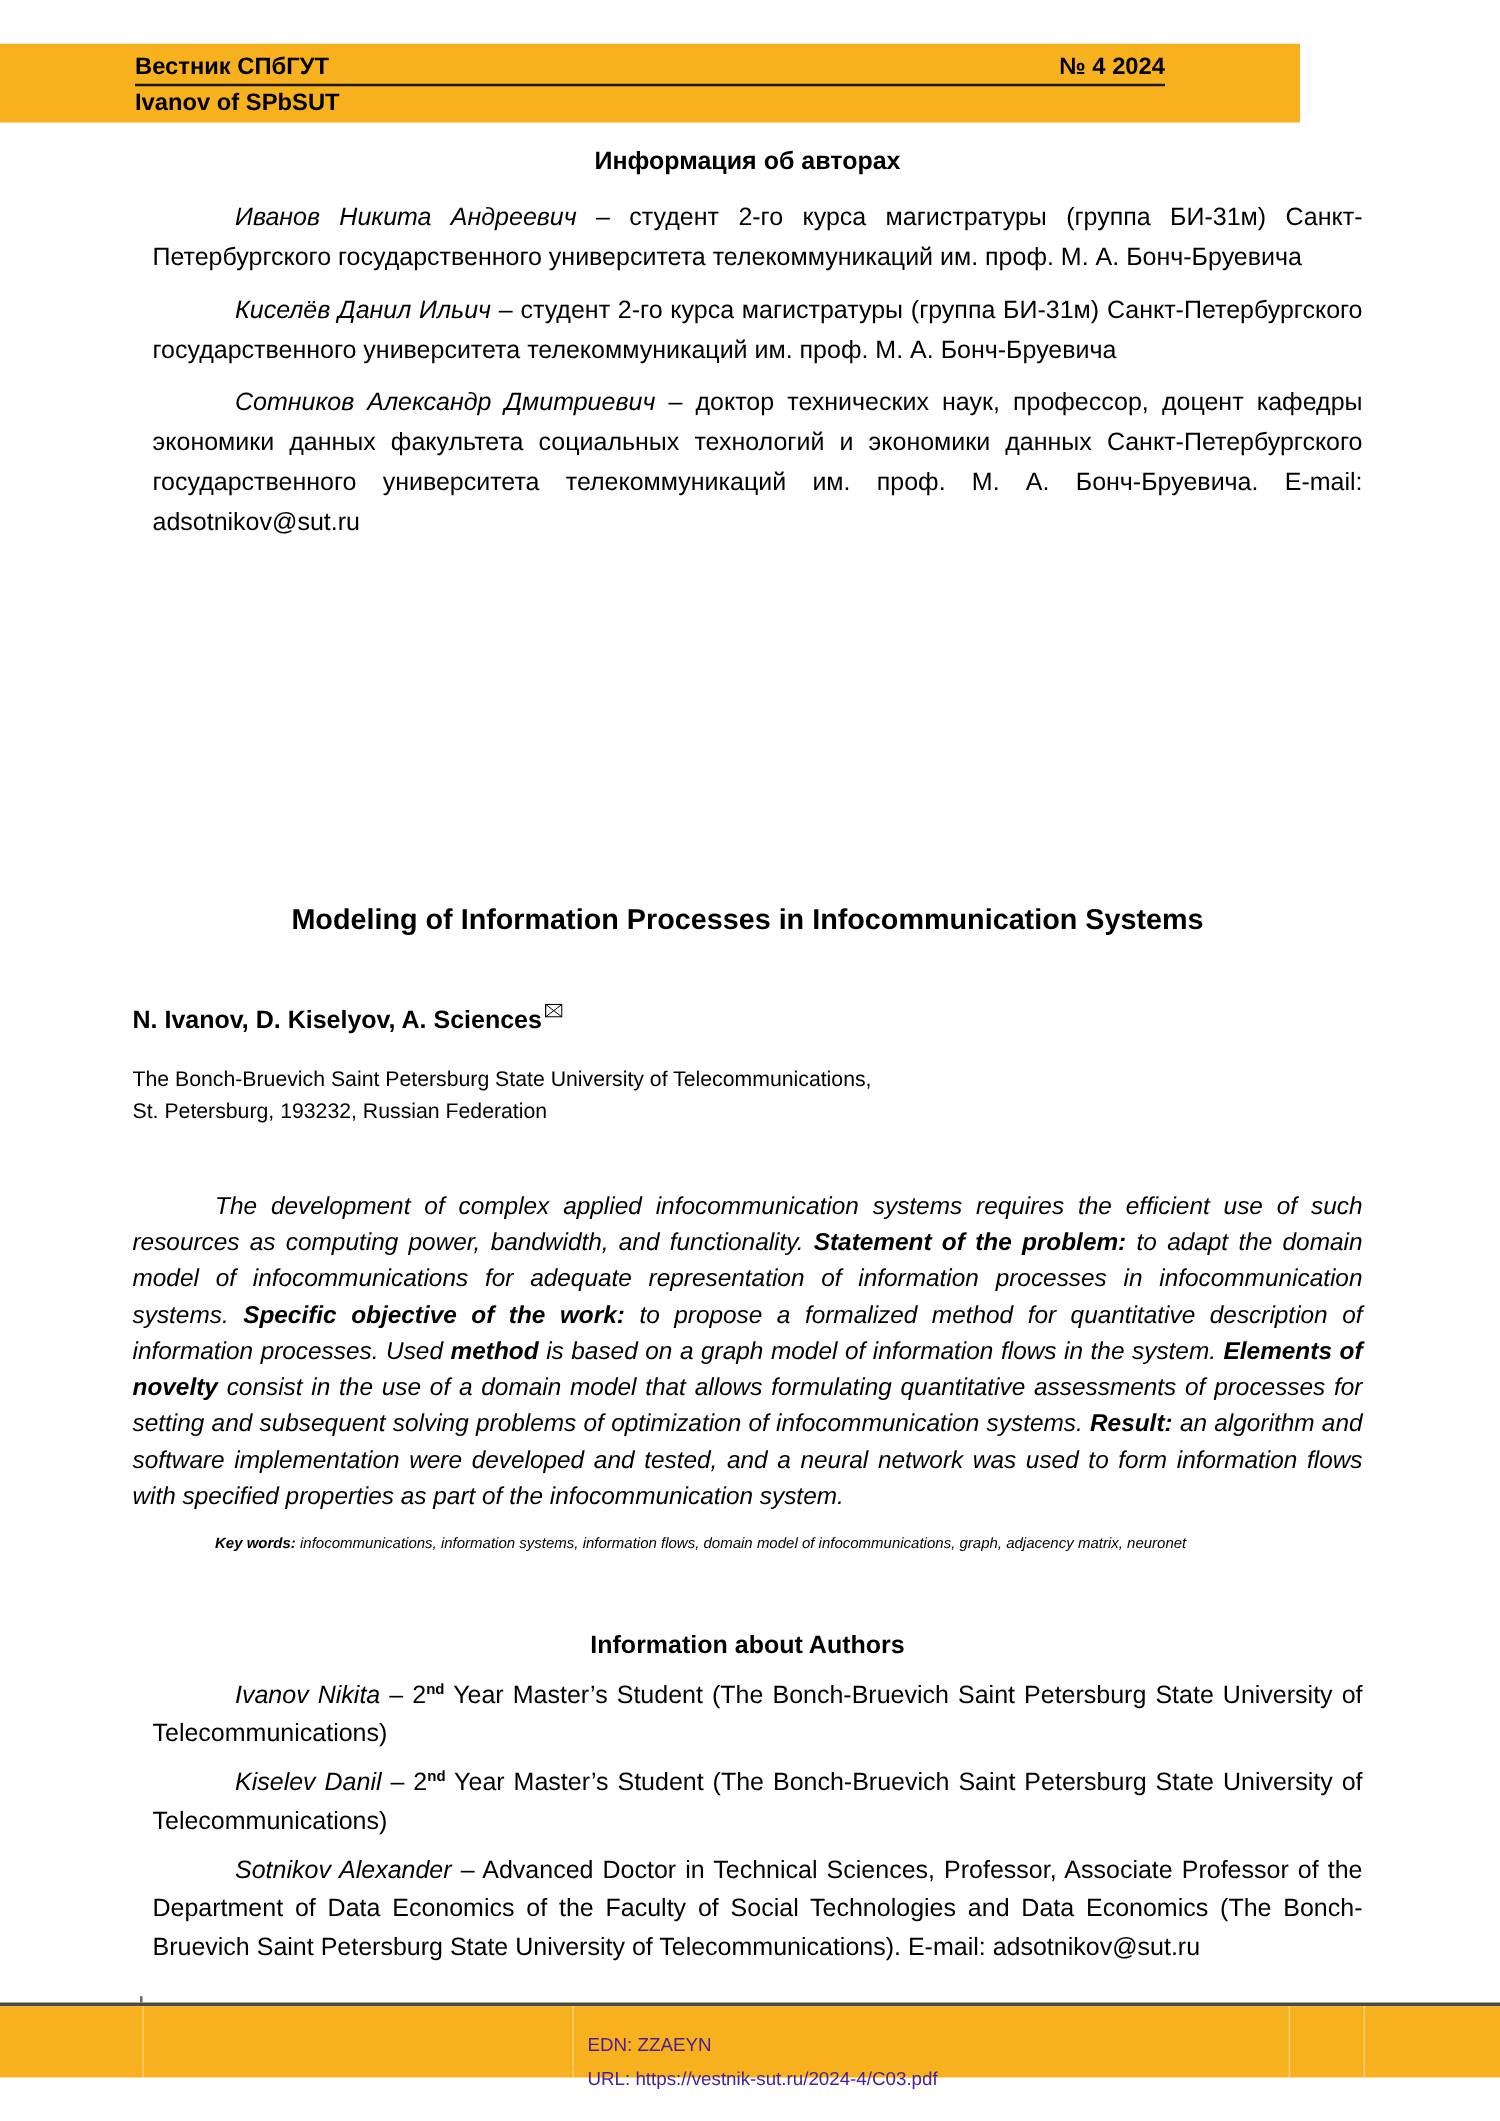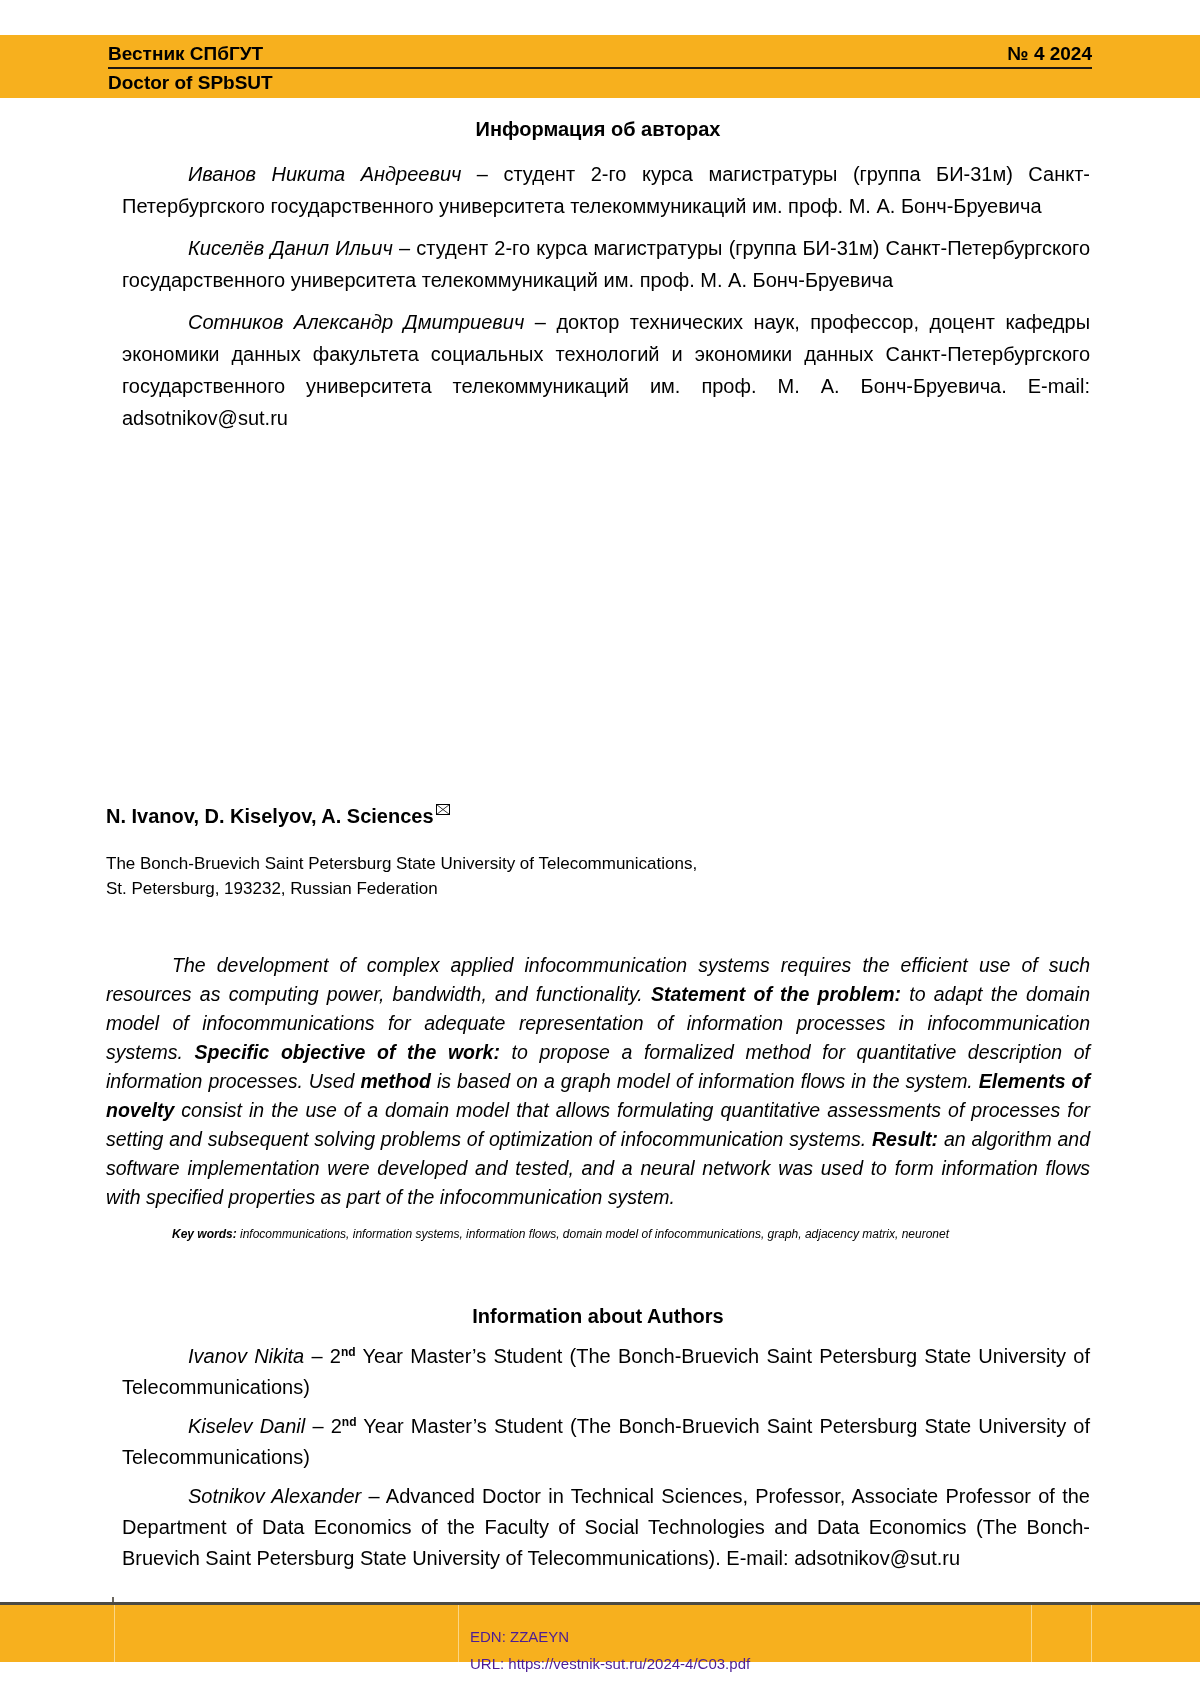--- a/index.html
+++ b/index.html
@@ -7,21 +7,21 @@
     width: 1200px; height: 1697px;
     background: #ffffff;
     font-family: "Liberation Sans", sans-serif;
     color: #000000;
     overflow: hidden;
   }
   .page { position: relative; width: 1200px; height: 1697px; background: #ffffff; }
 
   
   .header-band {
-    position: absolute; left: 0; top: 35px; width: 1200px; height: 63px;
+    position: absolute; left: 0; top: 35px; width: 1040px; height: 63px;
     background: #F7B01E;
   }
   .header-inner { margin: 0 108px; padding-top: 8px; }
   .header-row1 {
     display: flex; justify-content: space-between; align-items: baseline;
     font-weight: bold; font-size: 19px; line-height: 21px;
     padding-bottom: 3px; border-bottom: 2px solid #1c1812;
   }
   .header-row2 { font-weight: bold; font-size: 19px; line-height: 21px; padding-top: 3px; }
 
@@ -93,34 +93,35 @@
 <body>
 
 <div class="page">
 
   <div class="header-band">
     <div class="header-inner">
       <div class="header-row1">
         <span>Вестник СПбГУТ</span>
         <span>№ 4 2024</span>
       </div>
-      <div class="header-row2">Doctor of SPbSUT</div>
+      <div class="header-row2">Ivanov of SPbSUT</div>
     </div>
   </div>
 
   <div class="col" style="top:116px;">
     <div class="section-heading">Информация об авторах</div>
 
     <p class="body-par"><span class="it">Иванов Никита Андреевич</span><span> – студент 2-го курса магистратуры (группа БИ-31м) Санкт-Петербургского государственного университета телекоммуникаций им. проф. М. А. Бонч-Бруевича</span></p>
 
     <p class="body-par"><span class="it">Киселёв Данил Ильич</span><span> – студент 2-го курса магистратуры (группа БИ-31м) Санкт-Петербургского государственного университета телекоммуникаций им. проф. М. А. Бонч-Бруевича</span></p>
 
     <p class="body-par"><span class="it">Сотников Александр Дмитриевич</span><span> – доктор технических наук, профессор, доцент кафедры экономики данных факультета социальных технологий и экономики данных Санкт-Петербургского государственного университета телекоммуникаций им. проф. М. А. Бонч-Бруевича. E-mail: adsotnikov@sut.ru</span></p>
   </div>
 
+  <div class="article-title">Modeling of Information Processes in Infocommunication Systems</div>
 
   <div class="article-authors"><span>N. Ivanov, D. Kiselyov, A. Sciences</span><span class="env-icon"><svg width="14" height="11" viewBox="0 0 14 11">
           <rect x="0.5" y="0.5" width="13" height="10" fill="none" stroke="#000" stroke-width="1"></rect>
           <path d="M0.5 0.5 L13.5 10.5 M13.5 0.5 L0.5 10.5" stroke="#000" stroke-width="0.8" fill="none"></path>
         </svg></span></div>
 
   <div class="affiliation">
     <div>The Bonch-Bruevich Saint Petersburg State University of Telecommunications,</div>
     <div>St. Petersburg, 193232, Russian Federation</div>
   </div>

